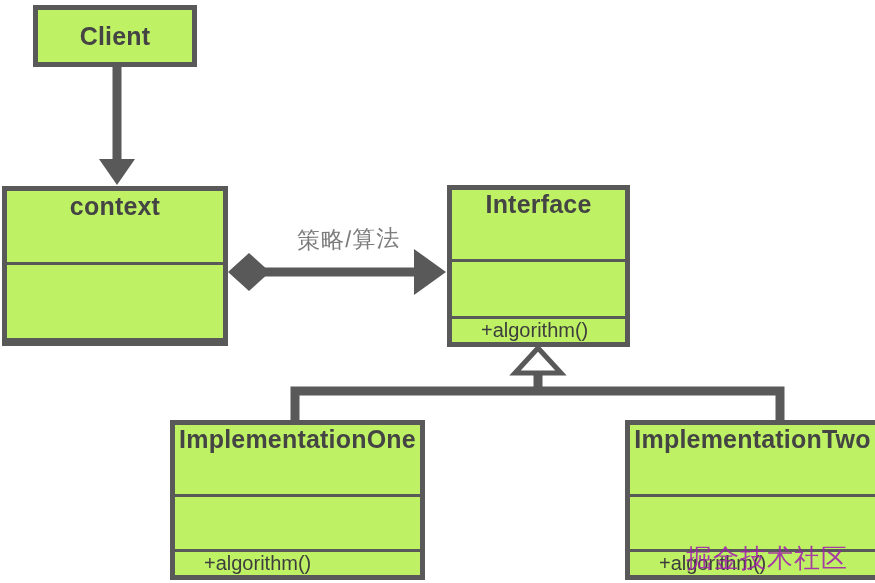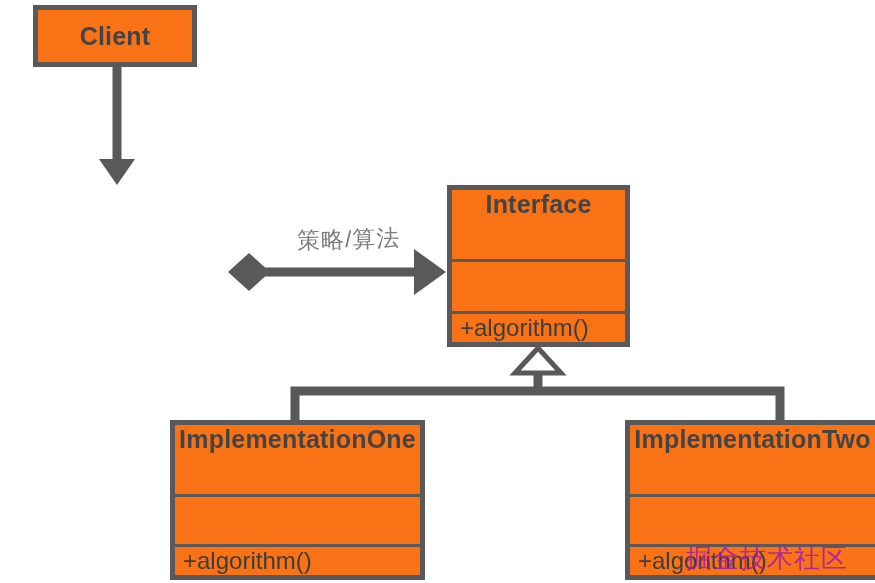--- a/index.html
+++ b/index.html
@@ -14,21 +14,21 @@
     width: 875px; height: 583px;
     background: #ffffff;
   }
   svg.connectors {
     position: absolute; left: 0; top: 0;
     width: 875px; height: 583px;
     z-index: 1;
   }
   .uml-class {
     position: absolute;
-    background: #f97316;
+    background: #bef264;
     border: 5px solid #595959;
     box-sizing: border-box;
     display: flex;
     flex-direction: column;
     z-index: 2;
   }
   .compartment {
     box-sizing: border-box;
     display: flex;
     align-items: center;
@@ -37,22 +37,22 @@
     border-top: 3px solid #595959;
   }
   .comp-title {
     justify-content: center;
     font-weight: bold;
     font-size: 25px;
     letter-spacing: 0.2px;
     color: #444444;
   }
   .comp-attrs, .comp-methods {
-    padding-left: 8px;
-    font-size: 24px;
+    padding-left: 29px;
+    font-size: 20px;
     color: #3d3d3d;
     margin-top: 40px;
   }
   .comp-methods { font-weight: normal; }
 
   #class-client   { left: 33px;  top: 5px;   width: 164px; height: 62px; }
   #class-client .comp-title { height: 52px; }
 
   #class-context  { left: 2px;   top: 186px; width: 226px; height: 160px; }
   #class-context .comp-title   { height: 47px; }
@@ -111,20 +111,25 @@
 
     <line x1="538" y1="374" x2="538" y2="391" stroke="#595959" stroke-width="9"></line>
     <polyline points="295,421 295,391 780,391 780,421" fill="none" stroke="#595959" stroke-width="9"></polyline>
     <polygon points="515,373 561,373 538,348" fill="#ffffff" stroke="#595959" stroke-width="5"></polygon>
   </svg>
 
   <div class="uml-class" id="class-client">
     <div class="compartment comp-title">Client</div>
   </div>
 
+  <div class="uml-class" id="class-context">
+    <div class="compartment comp-title">context</div>
+    <div class="compartment comp-attrs"></div>
+    <div class="compartment comp-methods"></div>
+  </div>
 
   <div class="uml-class" id="class-interface">
     <div class="compartment comp-title">Interface</div>
     <div class="compartment comp-attrs"></div>
     <div class="compartment comp-methods">+algorithm()</div>
   </div>
 
   <div class="uml-class" id="class-impl-one">
     <div class="compartment comp-title">ImplementationOne</div>
     <div class="compartment comp-attrs"></div>

